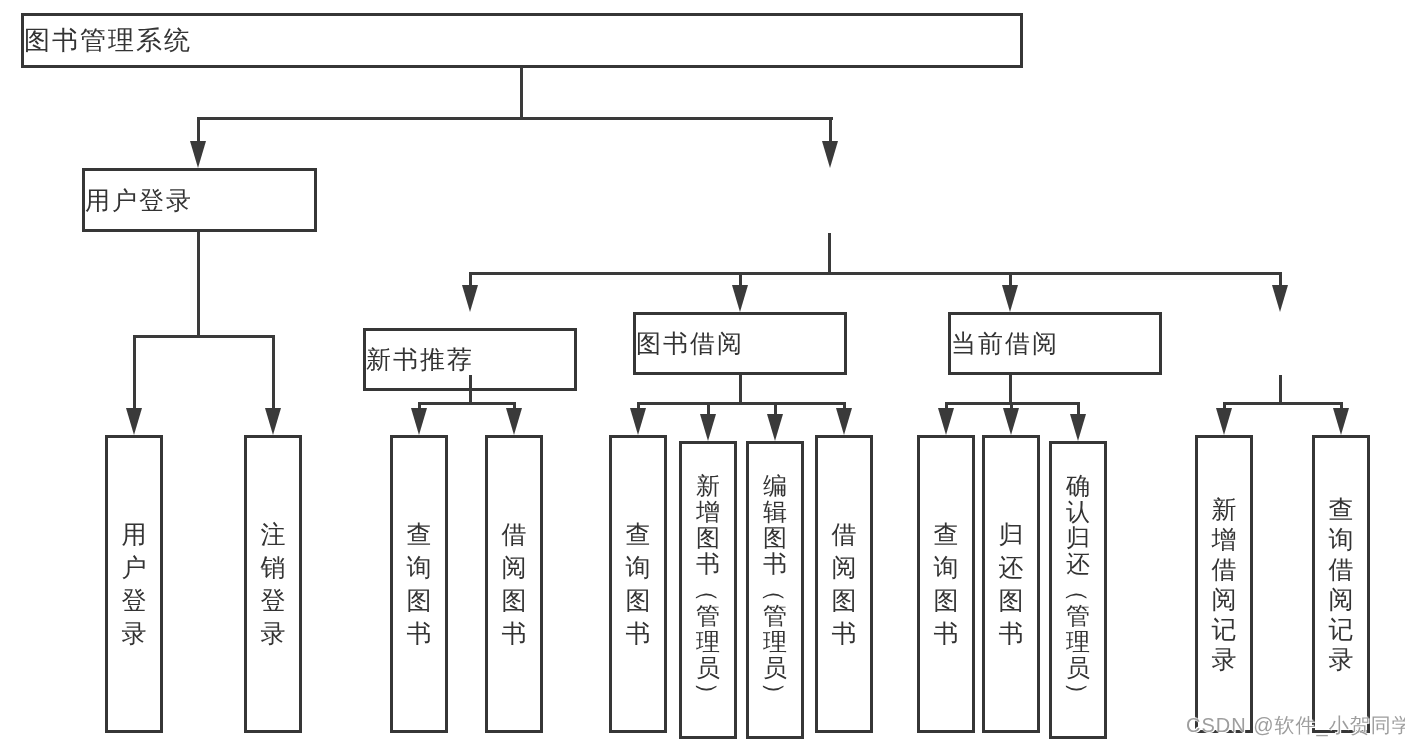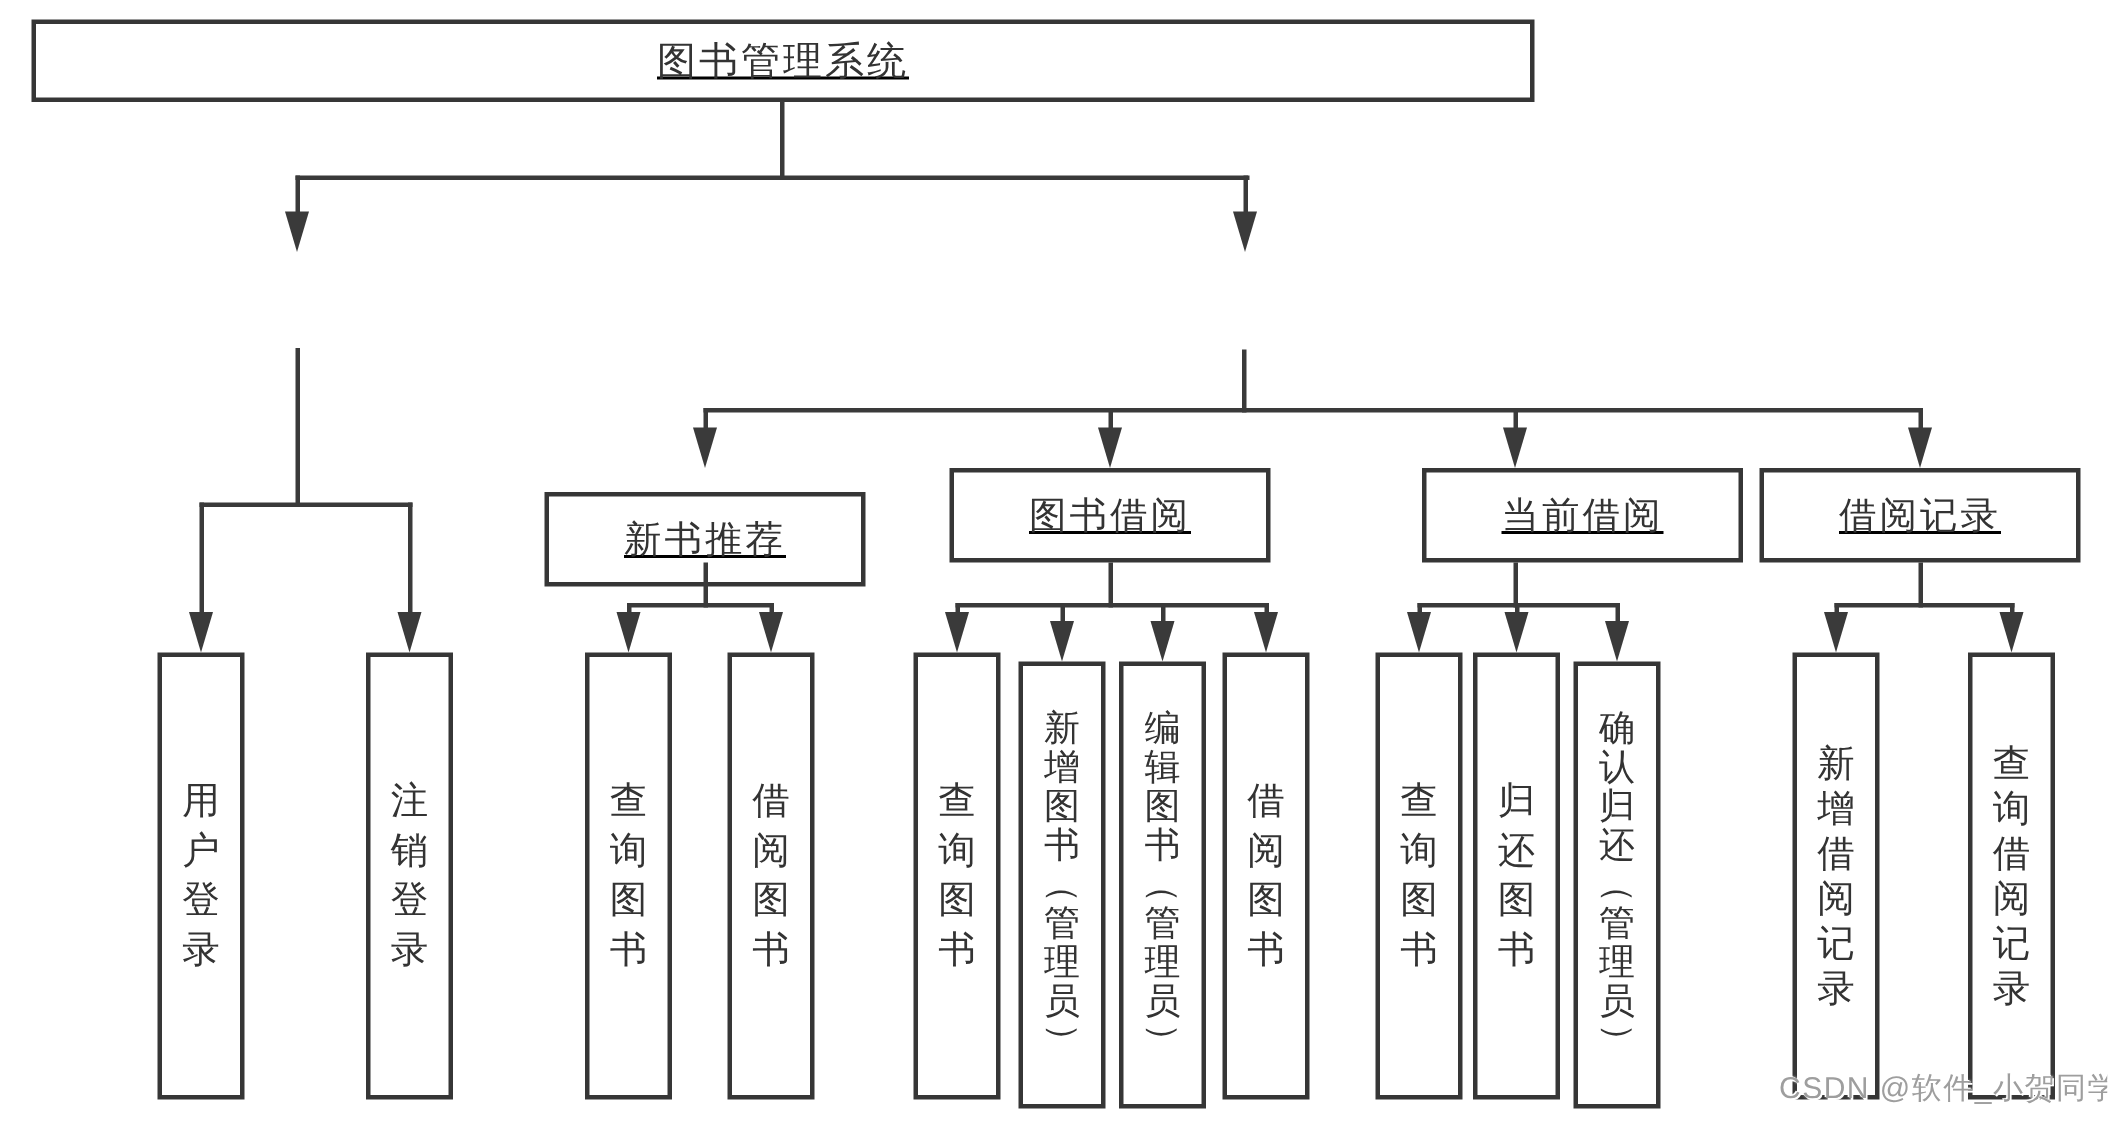--- a/index.html
+++ b/index.html
@@ -6,21 +6,21 @@
     --line:#3a3a3a;
     --border:#363636;
     --text:#333333;
     --wm:#9e9e9e;
     --bg:#ffffff;
   }
   html,body{margin:0;padding:0;background:var(--bg);}
   body{font-family:"Liberation Sans","DejaVu Sans",sans-serif;}
   .canvas{position:relative;width:1405px;height:747px;background:var(--bg);overflow:hidden;}
   .box{position:absolute;box-sizing:border-box;background:#fff;border:3px solid var(--border);
-       display:flex;align-items:center;justify-content:center;text-decoration:underline;}
+       display:flex;align-items:center;}
   .label{font-size:25px;color:var(--text);letter-spacing:2px;white-space:nowrap;}
   .root .label{font-size:26px;}
   .leaf{position:absolute;box-sizing:border-box;width:58px;height:298px;background:#fff;
         border:3px solid var(--border);display:flex;align-items:center;justify-content:center;}
   .vtext{display:flex;flex-direction:column;align-items:center;gap:8px;font-size:25px;
          line-height:1;color:var(--text);}
   .leaf.med .vtext{gap:5px;}
   .leaf.long .vtext{gap:2px;font-size:24px;}
   .vtext span{display:block;}
   .vtext span.rot{transform:rotate(90deg);}
@@ -34,32 +34,32 @@
 </style>
 </head>
 <body>
 
 <div class="canvas">
 
   <div class="box root" style="left:21px;top:13px;width:1002px;height:55px">
     <span class="label">图书管理系统</span>
   </div>
 
+  <div class="box" style="left:82px;top:168px;width:235px;height:64px">
+    <span class="label">用户登录</span>
+  </div>
 
   <div class="box" style="left:363px;top:328px;width:214px;height:63px">
     <span class="label">新书推荐</span>
   </div>
   <div class="box" style="left:633px;top:312px;width:214px;height:63px">
     <span class="label">图书借阅</span>
   </div>
   <div class="box" style="left:948px;top:312px;width:214px;height:63px">
     <span class="label">当前借阅</span>
-  </div>
-  <div class="box" style="left:1173px;top:312px;width:214px;height:63px">
-    <span class="label">借阅记录</span>
   </div>
 
   <div class="leaf" style="left:105px;top:435px">
     <div class="vtext">
         <span>用</span>
         <span>户</span>
         <span>登</span>
         <span>录</span>
       </div>
   </div>

